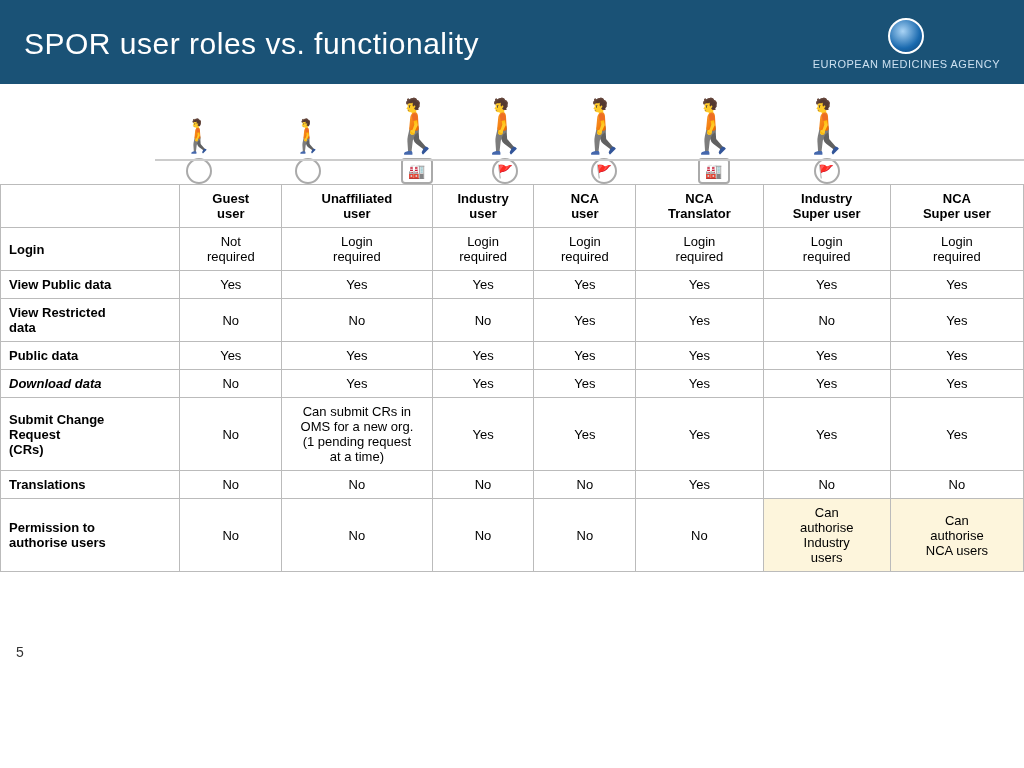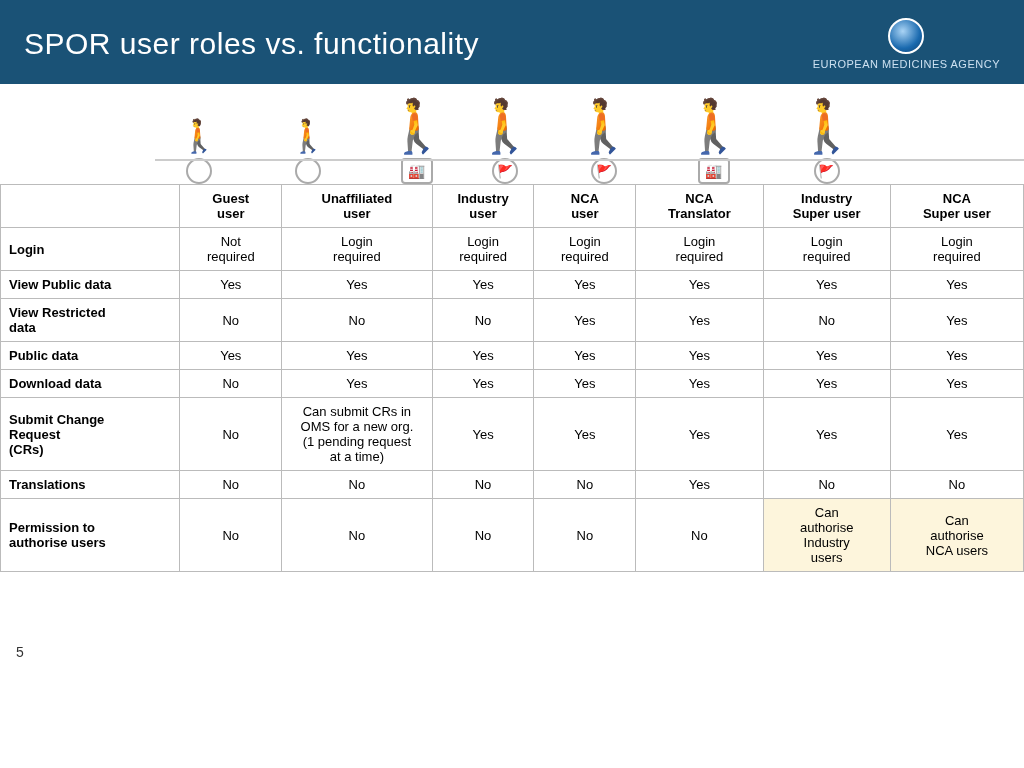--- a/index.html
+++ b/index.html
@@ -323,21 +323,21 @@
             <td class="feature-col" style="width: 155px;">Public data</td>
             <td>Yes</td>
             <td>Yes</td>
             <td>Yes</td>
             <td>Yes</td>
             <td>Yes</td>
             <td>Yes</td>
             <td>Yes</td>
           </tr>
           <tr>
-            <td class="feature-col" style="width: 155px;">Download data</td>
+            <td class="feature-col" style="width: 155px; font-style: italic;">Download data</td>
             <td>No</td>
             <td>Yes</td>
             <td>Yes</td>
             <td>Yes</td>
             <td>Yes</td>
             <td>Yes</td>
             <td>Yes</td>
           </tr>
           <tr>
             <td class="feature-col" style="width: 155px;">Submit Change<br>Request<br>(CRs)</td>

